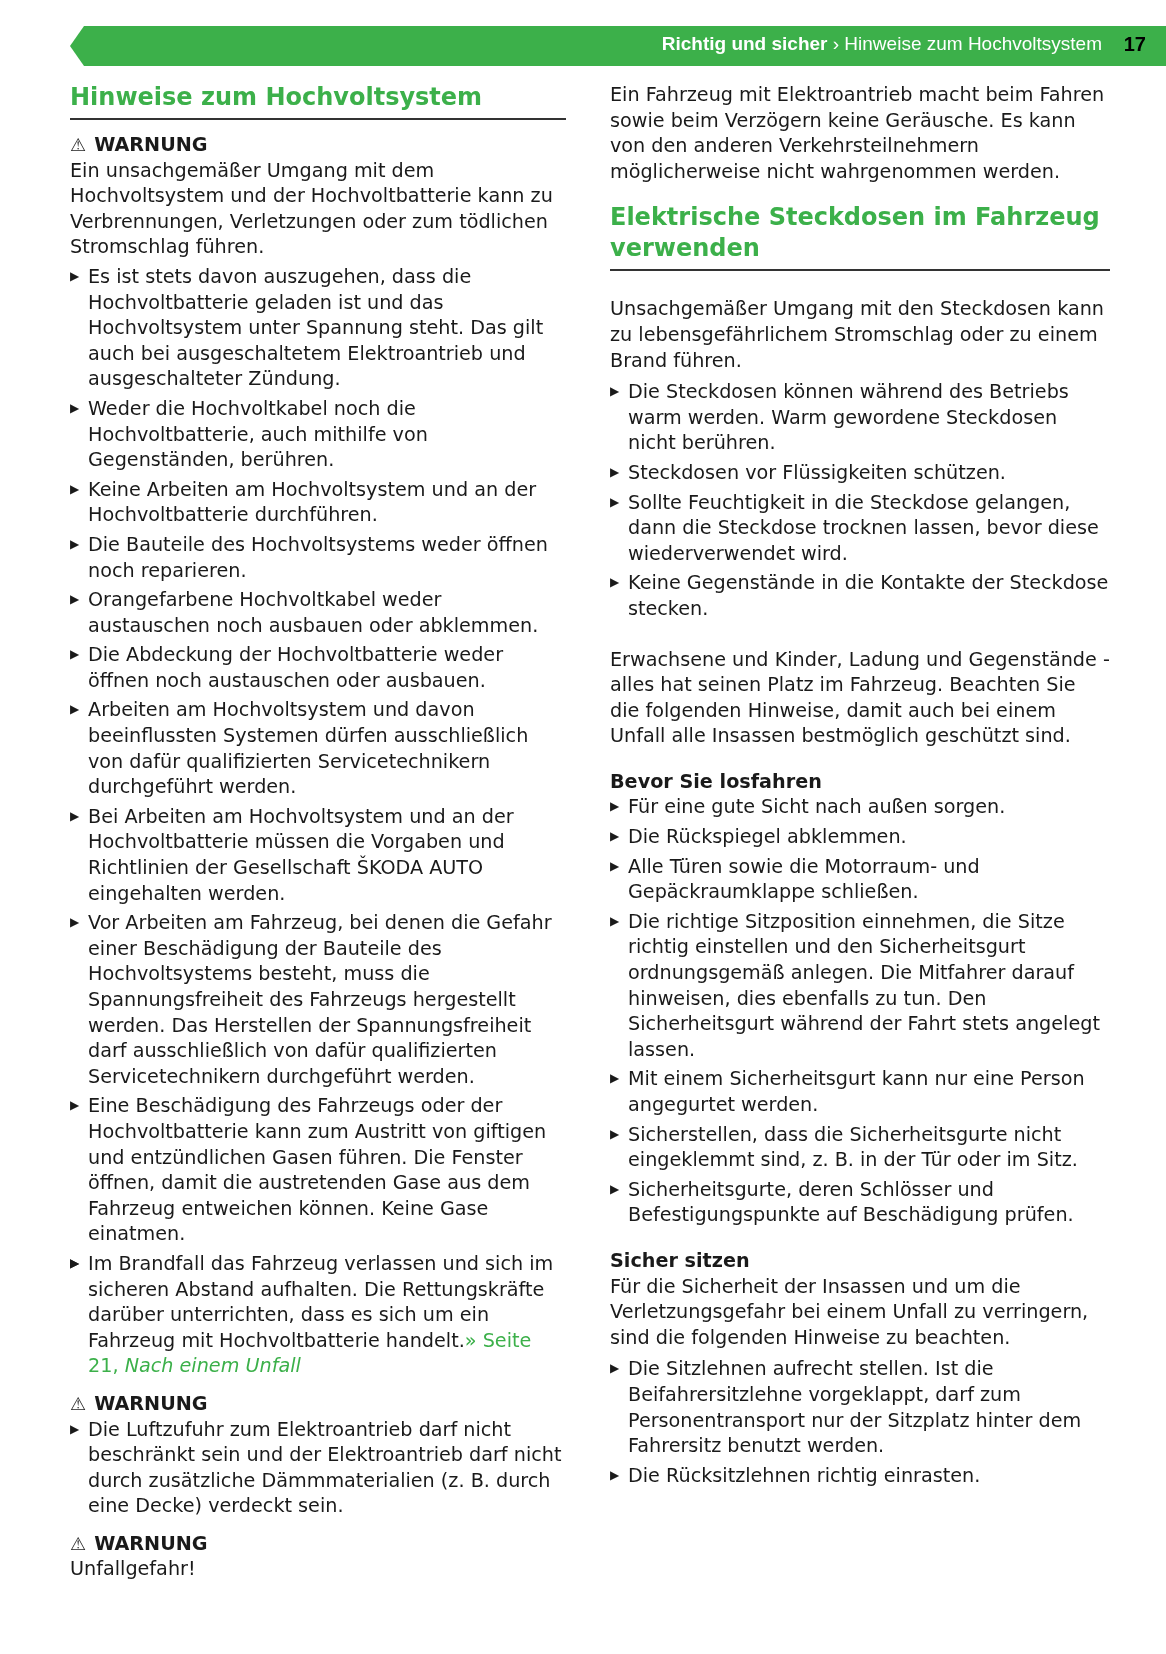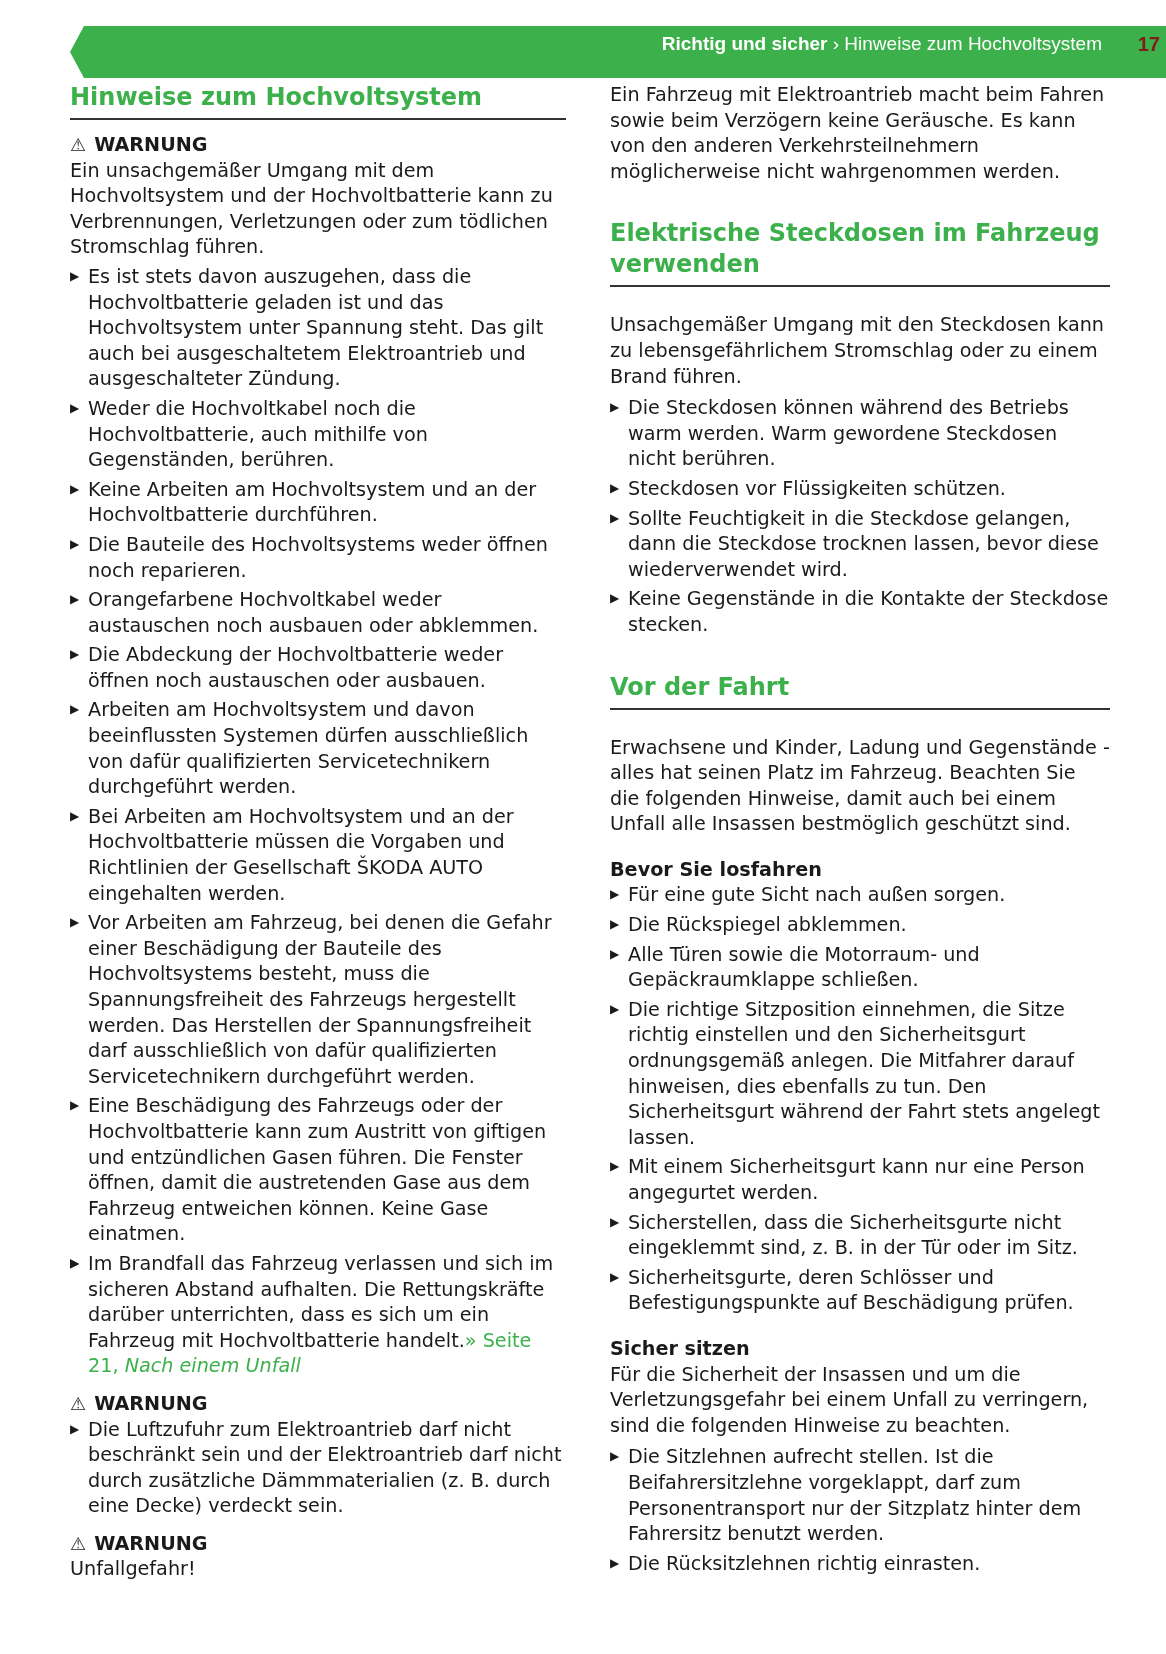--- a/index.html
+++ b/index.html
@@ -1,30 +1,30 @@
 <!DOCTYPE html>
 <html><head>
 <meta charset="utf-8">
 <style>
   html, body { margin: 0; padding: 0; background: #ffffff; }
   body { width: 1166px; height: 1654px; position: relative; overflow: hidden;
          font-family: "DejaVu Sans", sans-serif; color: #1a1a1a; }
-  .header-bar { position: absolute; left: 70px; top: 26px; width: 1096px; height: 52px;
+  .header-bar { position: absolute; left: 70px; top: 26px; width: 1096px; height: 40px;
                 background: #3cb04a; clip-path: polygon(14px 0, 100% 0, 100% 100%, 14px 100%, 0 50%); }
   .header-text { position: absolute; right: 64px; top: 0; height: 36px; line-height: 36px;
                  color: #fff; font-size: 19px; font-family: "Liberation Sans", sans-serif; }
   .header-text b { font-weight: bold; }
-  .page-num { position: absolute; right: 6px; top: 0; height: 36px; line-height: 36px; color:#7f1d1d;
+  .page-num { position: absolute; right: 20px; top: 0; height: 36px; line-height: 36px; color:#000000;
               font-weight: bold; font-size: 20px; font-family: "Liberation Sans", sans-serif; }
   .col { position: absolute; top: 82px; width: 496px; font-size: 19.2px; line-height: 25.6px; }
   .col-left { left: 70px; }
   .col-right { left: 610px; width: 500px; }
   h2 { color: #3cb04a; font-size: 24px; line-height: 31px; margin: 0; padding-bottom: 5px;
        border-bottom: 2px solid #333; font-weight: bold; font-family: "DejaVu Sans", sans-serif; }
-  .sec-gap { margin-top: 34px; }
+  .sec-gap { margin-top: 18px; }
   .warn-head { font-weight: bold; margin-top: 12px; display: flex; align-items: center; gap: 8px; }
   .warn-head .tri { font-weight: normal; font-size: 18px; }
   p { margin: 0; }
   .para { margin-top: 25px; }
   ul { list-style: none; margin: 0; padding: 0; }
   li { position: relative; padding-left: 18px; margin-top: 4px; }
   li .arrow { position: absolute; left: 0; top: 0; font-size: 12px; }
   .subhead { font-weight: bold; margin-top: 20px; }
   .link { color: #3cb04a; }
   .link i { font-style: italic; }
@@ -85,21 +85,20 @@
 
   <h2 class="sec-gap">Elektrische Steckdosen im Fahrzeug verwenden</h2>
   <p class="para">Unsachgemäßer Umgang mit den Steckdosen kann zu lebensgefährlichem Stromschlag oder zu einem Brand führen.</p>
   <ul class="gap-list">
     <li><span class="arrow">▶</span><span>Die Steckdosen können während des Betriebs warm werden. Warm gewordene Steckdosen nicht berühren.</span></li>
     <li><span class="arrow">▶</span><span>Steckdosen vor Flüssigkeiten schützen.</span></li>
     <li><span class="arrow">▶</span><span>Sollte Feuchtigkeit in die Steckdose gelangen, dann die Steckdose trocknen lassen, bevor diese wiederverwendet wird.</span></li>
     <li><span class="arrow">▶</span><span>Keine Gegenstände in die Kontakte der Steckdose stecken.</span></li>
   </ul>
 
-  <h2 class="sec-gap">Vor der Fahrt</h2>
   <p class="para">Erwachsene und Kinder, Ladung und Gegenstände - alles hat seinen Platz im Fahrzeug. Beachten Sie die folgenden Hinweise, damit auch bei einem Unfall alle Insassen bestmöglich geschützt sind.</p>
 
   <div class="subhead">Bevor Sie losfahren</div>
   <ul>
     <li style="margin-top:0"><span class="arrow">▶</span><span>Für eine gute Sicht nach außen sorgen.</span></li>
     <li><span class="arrow">▶</span><span>Die Rückspiegel abklemmen.</span></li>
     <li><span class="arrow">▶</span><span>Alle Türen sowie die Motorraum- und Gepäckraumklappe schließen.</span></li>
     <li><span class="arrow">▶</span><span>Die richtige Sitzposition einnehmen, die Sitze richtig einstellen und den Sicherheitsgurt ordnungsgemäß anlegen. Die Mitfahrer darauf hinweisen, dies ebenfalls zu tun. Den Sicherheitsgurt während der Fahrt stets angelegt lassen.</span></li>
     <li><span class="arrow">▶</span><span>Mit einem Sicherheitsgurt kann nur eine Person angegurtet werden.</span></li>
     <li><span class="arrow">▶</span><span>Sicherstellen, dass die Sicherheitsgurte nicht eingeklemmt sind, z. B. in der Tür oder im Sitz.</span></li>

